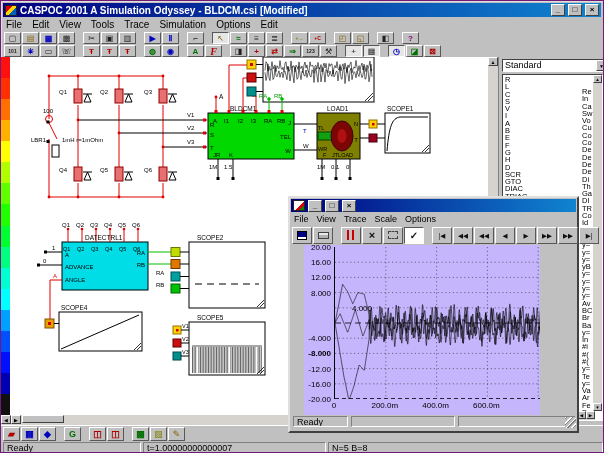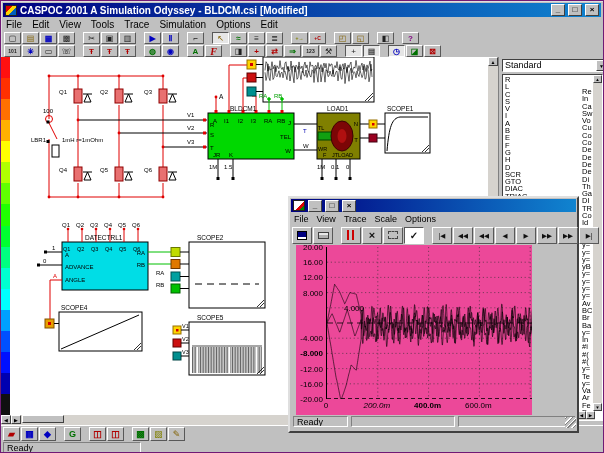--- a/index.html
+++ b/index.html
@@ -46,21 +46,21 @@
 .s3t{left:1px;top:1px;right:1px;height:13px}
 .s3m{top:15px;height:12px;font-size:9px}
 .s3m span{padding:0 6px 0 2px}
 #s3toolbar{position:absolute;left:2px;top:27px;height:20px;display:flex;align-items:center}
 .tb2{width:20px;height:17px;border:1px solid;border-color:#fff #585858 #585858 #fff;background:#c0c0c0;font-size:6.5px;text-align:center;line-height:15px;margin-right:1px;display:flex;align-items:center;justify-content:center;color:#111}
 .tb2.pressed{border-color:#585858 #fff #fff #585858;background:#fff}
 .fl{width:10px;height:9px;background:linear-gradient(#000080 70%,#fff 70%);border:1px solid #000}
 .pr{width:11px;height:7px;background:linear-gradient(#e8e8e8 30%,#b0b0b0 30%);border:1px solid #404040}
 .sl{width:9px;height:10px;background:repeating-linear-gradient(90deg,#c00 0 2px,#c0c0c0 2px 5px)}
 .dash{width:10px;height:8px;border:1px dashed #444}
-#s3client{position:absolute;left:6px;top:47px;width:236px;height:174px;background:#ec4899;overflow:hidden}
+#s3client{position:absolute;left:14px;top:47px;width:236px;height:174px;background:#c4b5fd;overflow:hidden}
 #s3y span{position:absolute;left:0;width:27px;text-align:right;font-size:8px;color:#000}
 #s3plotbox{position:absolute;left:30px;top:2px;width:254px;height:152px;border-left:1px solid #000}
 #s3x span{position:absolute;top:156px;width:28px;text-align:center;font-size:8px}
 #s3status{position:absolute;left:2px;bottom:2px;width:285px;height:14px;background:#c0c0c0;display:flex;gap:3px;padding:1px;font-size:9px}
 .grip{position:absolute;right:1px;bottom:1px;width:11px;height:11px;background:repeating-linear-gradient(135deg,#fff 0 1px,#808080 1px 2px,#c0c0c0 2px 4px)}
 </style>
 </head>
 <body>
 
 <div id="root">
@@ -543,22 +543,22 @@
             <line x1="0" y1="136.8" x2="254" y2="136.8" stroke="#303030" stroke-width="0.6" stroke-dasharray="1.2,2.6"></line>
             <line x1="0" y1="76" x2="254" y2="76" stroke="#000" stroke-width="0.8" stroke-dasharray="6,4"></line>
             <line x1="0" y1="151.5" x2="254" y2="151.5" stroke="#000" stroke-width="0.8" stroke-dasharray="4,3"></line>
             <path d="M0.0,76.0L0.3,74.5L0.6,73.0L0.9,71.4L1.2,69.9L1.5,68.4L1.8,66.9L2.1,65.4L2.4,63.8L2.7,62.3L3.0,60.8L3.4,59.2L3.7,57.7L4.0,56.1L4.3,54.5L4.6,52.9L4.9,51.4L5.2,49.8L5.5,48.2L5.8,46.7L6.1,45.1L6.4,43.5L6.7,42.0L7.0,40.4L7.3,38.8L7.6,37.2L7.9,37.7L8.2,38.2L8.5,38.6L8.8,39.1L9.1,39.5L9.4,40.0L9.8,40.4L10.1,40.9L10.4,41.3L10.7,41.8L11.0,42.3L11.3,42.7L11.6,43.2L11.9,43.6L12.2,44.1L12.5,44.5L12.8,45.1L13.1,45.8L13.4,46.5L13.7,47.3L14.0,48.0L14.3,48.7L14.6,49.5L14.9,50.2L15.2,50.9L15.5,51.6L15.8,52.4L16.2,53.1L16.5,53.8L16.8,54.6L17.1,55.3L17.4,56.0L17.7,56.8L18.0,56.5L18.3,55.9L18.6,55.2L18.9,54.5L19.2,53.8L19.5,53.1L19.8,52.4L20.1,51.8L20.4,51.1L20.7,50.4L21.0,49.7L21.3,49.0L21.6,48.3L21.9,47.7L22.3,47.0L22.6,46.3L22.9,45.6L23.2,45.7L23.5,45.7L23.8,45.8L24.1,45.9L24.4,46.0L24.7,46.0L25.0,46.1L25.3,46.2L25.6,46.3L25.9,46.3L26.2,46.4L26.5,46.5L26.8,46.5L27.1,46.6L27.4,46.7L27.7,46.8L28.0,46.8L28.3,46.9L28.7,47.0L29.0,47.1L29.3,47.3L29.6,48.6L29.9,49.9L30.2,51.2L30.5,52.4L30.8,53.7L31.1,55.0L31.4,56.3L31.7,57.5L32.0,58.8L32.3,60.1L32.6,61.4L32.9,62.7L33.2,63.9L33.5,65.2L33.8,66.5L34.1,67.8L34.4,75.7L34.7,80.0L35.1,86.3L35.4,92.6L35.7,96.5L36.0,96.4L36.3,92.2L36.6,85.6L36.9,79.1L37.2,75.0L37.5,74.2L37.8,76.1L38.1,78.6L38.4,79.9L38.7,78.7L39.0,75.5L39.3,72.0L39.6,70.5L39.9,72.3L40.2,77.4L40.5,84.0L40.8,89.5L41.1,91.8L41.5,90.0L41.8,85.1L42.1,79.0L42.4,74.2L42.7,72.1L43.0,72.6L43.3,74.0L43.6,74.4L43.9,72.4L44.2,68.0L44.5,62.9L44.8,59.3L45.1,59.5L45.4,63.9L45.7,71.4L46.0,79.8L46.3,86.4L46.6,89.7L46.9,89.8L47.2,88.1L47.5,86.7L47.9,87.2L48.2,89.8L48.5,93.0L48.8,94.9L49.1,93.5L49.4,88.3L49.7,80.6L50.0,72.8L50.3,67.3L50.6,65.7L50.9,67.8L51.2,72.0L51.5,75.8L51.8,77.4L52.1,76.6L52.4,74.2L52.7,72.4L53.0,73.0L53.3,76.5L53.6,81.7L53.9,86.7L54.3,88.9L54.6,87.1L54.9,81.8L55.2,74.8L55.5,68.9L55.8,65.8L56.1,66.3L56.4,69.3L56.7,72.7L57.0,74.5L57.3,74.0L57.6,71.9L57.9,70.3L58.2,71.0L58.5,75.3L58.8,82.5L59.1,90.6L59.4,97.0L59.7,99.6L60.0,97.9L60.4,93.2L60.7,87.7L61.0,83.7L61.3,82.0L61.6,82.4L61.9,82.9L62.2,81.6L62.5,77.5L62.8,71.2L63.1,64.4L63.4,59.7L63.7,59.0L64.0,62.4L64.3,68.7L64.6,75.4L64.9,80.0L65.2,81.4L65.5,80.1L65.8,77.9L66.1,76.7L66.4,78.0L66.8,81.3L67.1,85.2L67.4,87.4L67.7,86.2L68.0,81.6L68.3,75.1L68.6,69.0L68.9,65.9L69.2,66.7L69.5,71.0L69.8,76.7L70.1,81.4L70.4,83.6L70.7,83.3L71.0,81.7L71.3,81.0L71.6,82.7L71.9,87.0L72.2,92.3L72.5,96.4L72.8,97.2L73.2,93.6L73.5,86.6L73.8,78.3L74.1,71.4L74.4,67.5L74.7,67.0L75.0,68.4L75.3,69.8L75.6,69.4L75.9,66.8L76.2,63.3L76.5,61.0L76.8,61.8L77.1,66.5L77.4,74.0L77.7,82.2L78.0,88.5L78.3,91.0L78.6,89.7L78.9,86.0L79.2,82.3L79.6,80.5L79.9,81.2L80.2,83.5L80.5,85.4L80.8,85.1L81.1,81.7L81.4,76.3L81.7,70.8L82.0,67.6L82.3,68.4L82.6,72.9L82.9,79.5L83.2,85.6L83.5,89.1L83.8,89.1L84.1,86.5L84.4,83.3L84.7,81.4L85.0,81.9L85.3,84.2L85.6,86.3L86.0,86.3L86.3,82.7L86.6,75.9L86.9,67.8L87.2,61.0L87.5,57.6L87.8,58.5L88.1,62.7L88.4,68.0L88.7,72.2L89.0,74.0L89.3,73.8L89.6,73.2L89.9,74.2L90.2,78.0L90.5,84.4L90.8,91.5L91.1,96.9L91.4,98.5L91.7,95.8L92.0,89.9L92.4,83.3L92.7,78.2L93.0,76.1L93.3,76.9L93.6,78.8L93.9,79.9L94.2,78.6L94.5,75.1L94.8,70.8L95.1,68.0L95.4,68.4L95.7,72.5L96.0,79.0L96.3,85.4L96.6,89.3L96.9,89.3L97.2,85.8L97.5,80.6L97.8,76.0L98.1,73.7L98.5,74.0L98.8,75.7L99.1,76.7L99.4,75.4L99.7,71.4L100.0,65.9L100.3,61.2L100.6,59.6L100.9,62.3L101.2,68.7L101.5,76.7L101.8,83.9L102.1,88.2L102.4,89.2L102.7,88.0L103.0,86.7L103.3,87.0L103.6,89.5L103.9,93.2L104.2,96.0L104.5,95.8L104.9,91.7L105.2,84.4L105.5,76.0L105.8,69.1L106.1,65.7L106.4,66.2L106.7,69.3L107.0,72.9L107.3,74.8L107.6,74.3L107.9,72.0L108.2,69.9L108.5,70.0L108.8,73.1L109.1,78.7L109.4,84.7L109.7,88.8L110.0,89.0L110.3,85.3L110.6,79.2L110.9,73.0L111.3,69.2L111.6,68.8L111.9,71.0L112.2,74.0L112.5,75.9L112.8,75.4L113.1,73.0L113.4,70.4L113.7,69.7L114.0,72.5L114.3,78.8L114.6,86.8L114.9,94.0L115.2,98.0L115.5,97.9L115.8,94.3L116.1,89.2L116.4,85.0L116.7,83.0L117.0,83.0L117.3,83.8L117.7,83.1L118.0,79.6L118.3,73.4L118.6,66.0L118.9,60.0L119.2,57.4L119.5,59.3L119.8,64.7L120.1,71.3L120.4,76.7L120.7,79.4L121.0,79.1L121.3,77.5L121.6,76.5L121.9,77.8L122.2,81.4L122.5,86.1L122.8,89.5L123.1,89.9L123.4,86.4L123.7,80.1L124.1,73.5L124.4,68.9L124.7,67.9L125.0,70.6L125.3,75.4L125.6,79.8L125.9,82.2L126.2,81.9L126.5,80.1L126.8,78.7L127.1,79.6L127.4,83.3L127.7,88.9L128.0,94.1L128.3,96.5L128.6,94.7L128.9,89.0L129.2,81.3L129.5,74.0L129.8,69.3L130.1,67.8L130.5,68.7L130.8,70.0L131.1,69.9L131.4,67.5L131.7,63.6L132.0,60.4L132.3,59.9L132.6,63.3L132.9,70.3L133.2,78.8L133.5,86.3L133.8,90.5L134.1,90.8L134.4,88.2L134.7,84.9L135.0,82.9L135.3,83.3L135.6,85.5L135.9,87.8L136.2,88.0L136.6,85.2L136.9,79.5L137.2,73.1L137.5,68.2L137.8,67.0L138.1,69.8L138.4,75.4L138.7,81.4L139.0,85.5L139.3,86.4L139.6,84.6L139.9,81.7L140.2,79.8L140.5,80.2L140.8,82.8L141.1,85.9L141.4,87.3L141.7,85.3L142.0,79.7L142.3,71.9L142.6,64.4L143.0,59.7L143.3,59.1L143.6,62.1L143.9,66.8L144.2,71.1L144.5,73.3L144.8,73.3L145.1,72.4L145.4,72.8L145.7,75.9L146.0,81.9L146.3,89.5L146.6,96.1L146.9,99.4L147.2,98.4L147.5,93.6L147.8,87.1L148.1,81.4L148.4,78.3L148.7,78.1L149.0,79.4L149.4,80.3L149.7,79.1L150.0,75.3L150.3,70.4L150.6,66.3L150.9,65.2L151.2,68.0L151.5,73.9L151.8,80.7L152.1,85.9L152.4,87.7L152.7,85.8L153.0,81.6L153.3,77.4L153.6,75.0L153.9,75.3L154.2,77.3L154.5,79.0L154.8,78.6L155.1,75.2L155.4,69.7L155.8,64.1L156.1,60.8L156.4,61.7L156.7,66.6L157.0,73.9L157.3,81.2L157.6,86.3L157.9,88.1L158.2,87.5L158.5,86.2L158.8,86.2L159.1,88.5L159.4,92.4L159.7,96.1L160.0,97.3L160.3,94.5L160.6,88.0L160.9,79.5L161.2,71.6L161.5,66.7L161.8,65.5L162.2,67.5L162.5,70.6L162.8,72.6L163.1,72.3L163.4,70.1L163.7,67.7L164.0,67.1L164.3,69.7L164.6,75.2L164.9,82.1L165.2,87.7L165.5,89.9L165.8,88.0L166.1,83.1L166.4,77.2L166.7,72.9L167.0,71.6L167.3,73.1L167.6,75.9L167.9,77.8L168.2,77.4L168.6,74.8L168.9,71.2L169.2,69.1L169.5,70.2L169.8,75.1L170.1,82.6L170.4,90.2L170.7,95.4L171.0,96.8L171.3,94.4L171.6,90.0L171.9,85.8L172.2,83.5L172.5,83.4L172.8,84.4L173.1,84.4L173.4,81.7L173.7,76.0L174.0,68.4L174.3,61.3L174.7,57.1L175.0,57.3L175.3,61.4L175.6,67.6L175.9,73.5L176.2,77.1L176.5,77.8L176.8,76.8L177.1,76.0L177.4,77.1L177.7,80.9L178.0,86.1L178.3,90.8L178.6,92.7L178.9,90.7L179.2,85.2L179.5,78.3L179.8,72.5L180.1,70.0L180.4,71.1L180.7,74.7L181.1,78.7L181.4,81.0L181.7,80.7L182.0,78.6L182.3,76.4L182.6,76.3L182.9,79.3L183.2,84.7L183.5,90.7L183.8,94.7L184.1,94.8L184.4,90.7L184.7,83.8L185.0,76.6L185.3,71.4L185.6,69.2L185.9,69.6L186.2,70.8L186.5,71.0L186.8,68.8L187.1,64.8L187.5,60.7L187.8,58.9L188.1,60.9L188.4,66.9L188.7,75.3L189.0,83.5L189.3,89.1L189.6,91.0L189.9,89.7L190.2,86.9L190.5,84.9L190.8,85.0L191.1,87.2L191.4,89.8L191.7,90.8L192.0,88.6L192.3,83.2L192.6,76.1L192.9,69.8L193.2,66.6L193.5,67.5L193.9,71.7L194.2,77.3L194.5,81.7L194.8,83.4L195.1,82.2L195.4,79.6L195.7,77.7L196.0,77.9L196.3,80.7L196.6,84.6L196.9,87.4L197.2,87.2L197.5,83.1L197.8,76.1L198.1,68.4L198.4,62.7L198.7,60.7L199.0,62.4L199.3,66.5L199.6,70.6L199.9,73.0L200.3,73.1L200.6,72.0L200.9,71.6L201.2,73.8L201.5,79.1L201.8,86.7L202.1,94.2L202.4,99.2L202.7,99.9L203.0,96.5L203.3,90.5L203.6,84.6L203.9,80.7L204.2,79.5L204.5,80.2L204.8,81.0L205.1,79.9L205.4,76.2L205.7,70.7L206.0,65.4L206.3,62.7L206.7,64.0L207.0,69.0L207.3,75.8L207.6,82.0L207.9,85.3L208.2,85.0L208.5,81.9L208.8,78.3L209.1,76.1L209.4,76.4L209.7,78.6L210.0,81.1L210.3,81.8L210.6,79.3L210.9,74.1L211.2,67.9L211.5,63.2L211.8,62.2L212.1,65.4L212.4,71.7L212.8,78.7L213.1,84.1L213.4,86.6L213.7,86.4L214.0,85.2L214.3,84.9L214.6,86.8L214.9,90.8L215.2,95.2L215.5,97.8L215.8,96.5L216.1,91.2L216.4,83.1L216.7,74.6L217.0,68.4L217.3,65.8L217.6,66.5L217.9,68.9L218.2,70.9L218.5,70.8L218.8,68.7L219.2,66.0L219.5,64.6L219.8,66.4L220.1,71.5L220.4,78.8L220.7,85.7L221.0,89.8L221.3,89.9L221.6,86.4L221.9,81.2L222.2,76.7L222.5,74.7L222.8,75.6L223.1,78.0L223.4,80.1L223.7,79.9L224.0,77.1L224.3,72.9L224.6,69.3L224.9,68.7L225.2,71.9L225.6,78.4L225.9,86.0L226.2,92.1L226.5,94.7L226.8,93.6L227.1,89.9L227.4,85.9L227.7,83.5L228.0,83.3L228.3,84.6L228.6,85.4L228.9,83.8L229.2,78.9L229.5,71.4L229.8,63.6L230.1,58.0L230.4,56.4L230.7,59.1L231.0,64.6L231.3,70.5L231.6,74.8L232.0,76.3L232.3,75.8L232.6,75.1L232.9,76.1L233.2,79.8L233.5,85.5L233.8,91.2L234.1,94.7L234.4,94.3L234.7,89.9L235.0,83.2L235.3,76.7L235.6,72.8L235.9,72.3L236.2,74.7L236.5,78.0L236.8,80.1L237.1,79.8L237.4,77.4L237.7,74.5L238.0,73.3L238.4,75.2L238.7,80.2L239.0,86.5L239.3,91.8L239.6,93.7L239.9,91.4L240.2,85.8L240.5,79.0L240.8,73.5L241.1,70.8L241.4,70.8L241.7,72.1L242.0,72.5L242.3,70.8L242.6,66.9L242.9,62.1L243.2,59.0L243.5,59.4L243.8,64.0L244.1,71.8L244.4,80.3L244.8,87.1L245.1,90.4L245.4,90.3L245.7,88.2L246.0,86.3L246.3,86.2L246.6,88.3L246.9,91.2L247.2,93.0L247.5,91.7L247.8,86.9L248.1,79.6L248.4,72.2L248.7,67.2L249.0,66.1L249.3,68.8L249.6,73.6L249.9,78.1L250.2,80.2L250.5,79.7L250.9,77.4L251.2,75.3L251.5,75.3L251.8,78.1L252.1,82.6L252.4,86.8L252.7,88.3L253.0,86.0L253.3,80.2L253.6,72.8L253.9,66.4" fill="none" stroke="#000000" stroke-width="0.6"></path>
             <path d="M0.0,76.0L0.3,77.8L0.6,79.6L0.9,81.5L1.2,83.3L1.5,85.1L1.8,86.9L2.1,88.8L2.4,90.6L2.7,92.4L3.0,94.2L3.4,96.1L3.7,97.9L4.0,99.7L4.3,101.5L4.6,103.4L4.9,105.2L5.2,107.0L5.5,108.8L5.8,110.7L6.1,112.5L6.4,114.3L6.7,116.1L7.0,118.0L7.3,119.8L7.6,121.6L7.9,123.4L8.2,125.2L8.5,127.1L8.8,128.9L9.1,130.4L9.4,131.9L9.8,133.3L10.1,134.8L10.4,136.3L10.7,137.7L11.0,139.2L11.3,140.6L11.6,142.1L11.9,143.5L12.2,145.0L12.5,146.5L12.8,147.9L13.1,149.4L13.4,150.8L13.7,152.3L14.0,153.4L14.3,152.5L14.6,151.6L14.9,150.7L15.2,149.8L15.5,148.9L15.8,148.0L16.2,147.1L16.5,146.3L16.8,145.4L17.1,144.5L17.4,143.6L17.7,142.7L18.0,141.8L18.3,140.9L18.6,140.0L18.9,139.1L19.2,138.1L19.5,136.8L19.8,135.6L20.1,134.3L20.4,133.1L20.7,131.8L21.0,130.5L21.3,129.3L21.6,128.0L21.9,126.8L22.3,125.5L22.6,124.3L22.9,123.0L23.2,121.8L23.5,120.5L23.8,119.3L24.1,118.0L24.4,118.1L24.7,118.4L25.0,118.8L25.3,119.1L25.6,119.5L25.9,119.8L26.2,120.1L26.5,120.5L26.8,120.8L27.1,121.2L27.4,121.5L27.7,121.8L28.0,122.2L28.3,122.5L28.7,122.9L29.0,123.2L29.3,123.2L29.6,121.2L29.9,119.3L30.2,117.4L30.5,115.4L30.8,113.5L31.1,111.5L31.4,109.6L31.7,107.7L32.0,105.7L32.3,103.8L32.6,101.9L32.9,99.9L33.2,98.0L33.5,96.0L33.8,94.1L34.1,92.2L34.4,65.3L34.7,63.1L35.1,63.1L35.4,65.9L35.7,71.2L36.0,77.9L36.3,84.0L36.6,87.9L36.9,88.8L37.2,86.9L37.5,83.6L37.8,80.4L38.1,78.8L38.4,79.1L38.7,80.9L39.0,82.8L39.3,83.6L39.6,82.1L39.9,78.5L40.2,73.9L40.5,69.9L40.8,68.1L41.1,69.4L41.5,73.5L41.8,79.2L42.1,84.8L42.4,88.5L42.7,89.7L43.0,88.6L43.3,86.3L43.6,84.4L43.9,83.9L44.2,85.2L44.5,87.5L44.8,89.5L45.1,89.4L45.4,86.6L45.7,81.1L46.0,74.1L46.3,67.4L46.6,62.7L46.9,61.1L47.2,62.4L47.5,65.5L47.9,68.8L48.2,71.0L48.5,71.3L48.8,70.3L49.1,69.1L49.4,69.1L49.7,71.4L50.0,76.1L50.3,82.1L50.6,87.7L50.9,91.4L51.2,92.0L51.5,89.5L51.8,85.0L52.1,80.3L52.4,76.8L52.7,75.7L53.0,76.6L53.3,78.7L53.6,80.4L53.9,80.5L54.3,78.6L54.6,75.4L54.9,72.2L55.2,70.8L55.5,72.0L55.8,76.1L56.1,81.9L56.4,87.8L56.7,92.0L57.0,93.3L57.3,91.7L57.6,88.2L57.9,84.3L58.2,81.5L58.5,80.5L58.8,81.1L59.1,82.1L59.4,82.0L59.7,79.8L60.0,75.2L60.4,69.2L60.7,63.2L61.0,59.1L61.3,58.1L61.6,60.4L61.9,65.0L62.2,70.4L62.5,74.8L62.8,77.2L63.1,77.5L63.4,76.7L63.7,76.2L64.0,77.2L64.3,80.3L64.6,84.7L64.9,89.3L65.2,92.3L65.5,92.5L65.8,89.6L66.1,84.4L66.4,78.7L66.8,74.1L67.1,72.0L67.4,72.7L67.7,75.2L68.0,78.1L68.3,80.1L68.6,80.1L68.9,78.5L69.2,76.2L69.5,74.8L69.8,75.6L70.1,78.8L70.4,83.9L70.7,89.2L71.0,93.1L71.3,94.1L71.6,91.9L71.9,87.2L72.2,81.6L72.5,76.8L72.8,73.9L73.2,73.2L73.5,73.9L73.8,74.4L74.1,73.7L74.4,70.9L74.7,66.7L75.0,62.2L75.3,59.3L75.6,59.1L75.9,62.2L76.2,67.9L76.5,74.6L76.8,80.5L77.1,84.2L77.4,85.2L77.7,84.2L78.0,82.5L78.3,81.7L78.6,82.6L78.9,85.0L79.2,88.2L79.6,90.4L79.9,90.3L80.2,87.5L80.5,82.4L80.8,76.5L81.1,71.6L81.4,69.2L81.7,69.9L82.0,73.1L82.3,77.3L82.6,81.0L82.9,82.8L83.2,82.5L83.5,80.9L83.8,79.2L84.1,78.9L84.4,80.6L84.7,84.1L85.0,88.3L85.3,91.3L85.6,91.8L86.0,89.0L86.3,83.6L86.6,77.0L86.9,71.0L87.2,67.0L87.5,65.8L87.8,66.7L88.1,68.5L88.4,69.8L88.7,69.6L89.0,67.7L89.3,65.1L89.6,63.4L89.9,63.8L90.2,67.2L90.5,73.1L90.8,80.2L91.1,86.5L91.4,90.6L91.7,91.6L92.0,89.9L92.4,86.7L92.7,83.8L93.0,82.3L93.3,82.8L93.6,84.5L93.9,86.2L94.2,86.4L94.5,84.3L94.8,80.1L95.1,74.9L95.4,70.4L95.7,68.1L96.0,69.0L96.3,72.7L96.6,77.9L96.9,82.8L97.2,86.0L97.5,86.6L97.8,85.2L98.1,82.7L98.5,80.8L98.8,80.6L99.1,82.1L99.4,84.7L99.7,86.7L100.0,86.8L100.3,84.1L100.6,78.7L100.9,72.0L101.2,65.7L101.5,61.6L101.8,60.5L102.1,62.2L102.4,65.7L102.7,69.3L103.0,71.6L103.3,72.1L103.6,71.3L103.9,70.5L104.2,71.0L104.5,73.8L104.9,78.9L105.2,85.2L105.5,91.1L105.8,94.8L106.1,95.3L106.4,92.7L106.7,88.1L107.0,83.3L107.3,79.8L107.6,78.5L107.9,79.2L108.2,80.9L108.5,81.9L108.8,81.2L109.1,78.6L109.4,74.6L109.7,70.9L110.0,69.0L110.3,70.0L110.6,73.7L110.9,79.2L111.3,84.8L111.6,88.6L111.9,89.6L112.2,87.9L112.5,84.4L112.8,80.8L113.1,78.4L113.4,77.9L113.7,78.9L114.0,80.2L114.3,80.4L114.6,78.4L114.9,74.0L115.2,68.2L115.5,62.7L115.8,59.1L116.1,58.6L116.4,61.4L116.7,66.4L117.0,72.1L117.3,76.6L117.7,79.1L118.0,79.6L118.3,79.0L118.6,78.8L118.9,80.2L119.2,83.6L119.5,88.3L119.8,92.9L120.1,95.7L120.4,95.5L120.7,92.3L121.0,86.7L121.3,80.7L121.6,75.9L121.9,73.5L122.2,73.7L122.5,75.7L122.8,78.0L123.1,79.1L123.4,78.4L123.7,76.1L124.1,73.3L124.4,71.7L124.7,72.3L125.0,75.5L125.3,80.5L125.6,85.9L125.9,89.6L126.2,90.6L126.5,88.4L126.8,84.0L127.1,78.8L127.4,74.5L127.7,72.3L128.0,72.2L128.3,73.3L128.6,74.2L128.9,73.6L129.2,71.1L129.5,67.1L129.8,63.0L130.1,60.4L130.5,60.8L130.8,64.3L131.1,70.4L131.4,77.3L131.7,83.2L132.0,86.9L132.3,87.9L132.6,86.9L132.9,85.4L133.2,84.7L133.5,85.7L133.8,88.3L134.1,91.2L134.4,93.1L134.7,92.6L135.0,89.1L135.3,83.5L135.6,77.0L135.9,71.7L136.2,68.9L136.6,69.2L136.9,71.9L137.2,75.5L137.5,78.6L137.8,79.8L138.1,79.0L138.4,77.0L138.7,75.3L139.0,75.0L139.3,77.0L139.6,80.9L139.9,85.3L140.2,88.5L140.5,89.1L140.8,86.6L141.1,81.6L141.4,75.4L141.7,70.0L142.0,66.7L142.3,66.0L142.6,67.5L143.0,69.7L143.3,71.2L143.6,71.0L143.9,69.3L144.2,66.9L144.5,65.4L144.8,66.2L145.1,70.0L145.4,76.1L145.7,83.3L146.0,89.7L146.3,93.6L146.6,94.4L146.9,92.5L147.2,89.3L147.5,86.3L147.8,84.8L148.1,85.1L148.4,86.5L148.7,87.7L149.0,87.3L149.4,84.5L149.7,79.6L150.0,73.7L150.3,68.7L150.6,66.1L150.9,66.7L151.2,70.1L151.5,74.9L151.8,79.5L152.1,82.3L152.4,82.7L152.7,81.1L153.0,78.8L153.3,77.3L153.6,77.5L153.9,79.6L154.2,82.6L154.5,85.1L154.8,85.6L155.1,83.1L155.4,78.1L155.8,71.9L156.1,66.1L156.4,62.6L156.7,62.0L157.0,64.2L157.3,68.0L157.6,71.7L157.9,74.0L158.2,74.5L158.5,73.8L158.8,73.0L159.1,73.7L159.4,76.8L159.7,82.0L160.0,88.4L160.3,94.1L160.6,97.5L160.9,97.6L161.2,94.6L161.5,89.7L161.8,84.7L162.2,81.0L162.5,79.4L162.8,79.8L163.1,80.9L163.4,81.3L163.7,79.9L164.0,76.5L164.3,72.0L164.6,67.9L164.9,65.7L165.2,66.6L165.5,70.3L165.8,75.7L166.1,81.2L166.4,84.9L166.7,86.0L167.0,84.4L167.3,81.3L167.6,78.2L167.9,76.5L168.2,76.7L168.6,78.3L168.9,80.2L169.2,80.8L169.5,79.1L169.8,75.0L170.1,69.5L170.4,64.3L170.7,61.2L171.0,61.2L171.3,64.3L171.6,69.5L171.9,75.1L172.2,79.5L172.5,81.8L172.8,82.2L173.1,81.5L173.4,81.4L173.7,82.8L174.0,86.2L174.3,90.8L174.7,95.2L175.0,97.6L175.3,96.9L175.6,93.1L175.9,87.1L176.2,80.6L176.5,75.5L176.8,72.8L177.1,72.7L177.4,74.2L177.7,75.9L178.0,76.5L178.3,75.2L178.6,72.4L178.9,69.4L179.2,67.7L179.5,68.5L179.8,72.0L180.1,77.3L180.4,82.8L180.7,86.8L181.1,88.0L181.4,86.2L181.7,82.2L182.0,77.6L182.3,74.1L182.6,72.6L182.9,73.2L183.2,74.8L183.5,76.1L183.8,75.7L184.1,73.3L184.4,69.4L184.7,65.5L185.0,63.2L185.3,63.8L185.6,67.5L185.9,73.6L186.2,80.4L186.5,86.1L186.8,89.4L187.1,90.1L187.5,88.9L187.8,87.2L188.1,86.5L188.4,87.4L188.7,89.8L189.0,92.4L189.3,93.8L189.6,92.7L189.9,88.6L190.2,82.4L190.5,75.5L190.8,69.8L191.1,66.8L191.4,66.8L191.7,69.2L192.0,72.5L192.3,75.1L192.6,76.0L192.9,75.0L193.2,73.0L193.5,71.5L193.9,71.7L194.2,74.2L194.5,78.6L194.8,83.5L195.1,87.2L195.4,88.2L195.7,86.1L196.0,81.5L196.3,75.9L196.6,71.1L196.9,68.5L197.2,68.4L197.5,70.3L197.8,72.7L198.1,74.2L198.4,74.0L198.7,72.1L199.0,69.7L199.3,68.3L199.6,69.1L199.9,72.9L200.3,79.0L200.6,86.0L200.9,92.0L201.2,95.5L201.5,95.8L201.8,93.6L202.1,90.0L202.4,86.9L202.7,85.2L203.0,85.3L203.3,86.4L203.6,87.1L203.9,86.1L204.2,82.7L204.5,77.2L204.8,70.9L205.1,65.6L205.4,62.9L205.7,63.4L206.0,66.7L206.3,71.5L206.7,76.0L207.0,78.7L207.3,79.2L207.6,77.8L207.9,75.9L208.2,75.0L208.5,76.0L208.8,78.8L209.1,82.5L209.4,85.5L209.7,86.4L210.0,84.3L210.3,79.7L210.6,73.8L210.9,68.5L211.2,65.4L211.5,65.3L211.8,67.7L212.1,71.5L212.4,75.1L212.8,77.2L213.1,77.3L213.4,76.3L213.7,75.4L214.0,76.0L214.3,78.9L214.6,84.1L214.9,90.2L215.2,95.5L215.5,98.4L215.8,98.0L216.1,94.5L216.4,89.2L216.7,83.9L217.0,80.0L217.3,78.3L217.6,78.3L217.9,79.0L218.2,78.9L218.5,77.0L218.8,73.2L219.2,68.4L219.5,64.1L219.8,62.1L220.1,63.1L220.4,67.1L220.7,72.8L221.0,78.4L221.3,82.4L221.6,83.7L221.9,82.5L222.2,79.9L222.5,77.5L222.8,76.6L223.1,77.6L223.4,79.9L223.7,82.3L224.0,83.2L224.3,81.7L224.6,77.8L224.9,72.4L225.2,67.5L225.6,64.5L225.9,64.7L226.2,67.8L226.5,72.9L226.8,78.2L227.1,82.2L227.4,84.0L227.7,83.9L228.0,82.9L228.3,82.5L228.6,83.8L228.9,87.1L229.2,91.4L229.5,95.4L229.8,97.3L230.1,96.1L230.4,91.7L230.7,85.3L231.0,78.6L231.3,73.3L231.6,70.5L232.0,70.2L232.3,71.5L232.6,72.9L232.9,73.1L233.2,71.6L233.5,68.7L233.8,65.8L234.1,64.4L234.4,65.6L234.7,69.6L235.0,75.4L235.3,81.4L235.6,85.8L235.9,87.4L236.2,86.0L236.5,82.6L236.8,78.7L237.1,75.9L237.4,75.1L237.7,76.2L238.0,78.2L238.4,79.6L238.7,79.2L239.0,76.7L239.3,72.7L239.6,68.6L239.9,66.3L240.2,66.8L240.5,70.4L240.8,76.3L241.1,82.7L241.4,87.9L241.7,90.6L242.0,90.7L242.3,89.1L242.6,87.1L242.9,86.2L243.2,87.0L243.5,89.1L243.8,91.5L244.1,92.4L244.4,90.8L244.8,86.3L245.1,79.6L245.4,72.5L245.7,66.8L246.0,63.8L246.3,63.8L246.6,66.2L246.9,69.5L247.2,72.0L247.5,72.8L247.8,71.9L248.1,70.2L248.4,69.1L248.7,70.0L249.0,73.2L249.3,78.3L249.6,83.8L249.9,87.9L250.2,89.3L250.5,87.6L250.9,83.5L251.2,78.3L251.5,74.1L251.8,71.9L252.1,72.2L252.4,74.2L252.7,76.6L253.0,77.8L253.3,77.2L253.6,75.0L253.9,72.2" fill="none" stroke="#000000" stroke-width="0.6"></path>
             <path d="M0.0,76.0L0.3,75.4L0.6,74.9L0.9,74.3L1.2,73.7L1.5,73.2L1.8,72.6L2.1,72.0L2.4,71.4L2.7,70.9L3.0,70.3L3.4,69.7L3.7,69.2L4.0,68.6L4.3,68.0L4.6,67.5L4.9,66.9L5.2,66.8L5.5,67.5L5.8,68.3L6.1,69.0L6.4,69.8L6.7,70.6L7.0,71.3L7.3,72.1L7.6,72.8L7.9,73.6L8.2,74.4L8.5,75.1L8.8,75.9L9.1,76.6L9.4,77.4L9.8,78.2L10.1,78.9L10.4,79.7L10.7,80.4L11.0,81.2L11.3,82.0L11.6,82.7L11.9,83.5L12.2,84.2L12.5,85.0L12.8,85.2L13.1,84.3L13.4,83.4L13.7,82.5L14.0,81.5L14.3,80.6L14.6,79.7L14.9,78.8L15.2,77.9L15.5,77.0L15.8,76.1L16.2,75.2L16.5,74.3L16.8,73.3L17.1,72.4L17.4,71.5L17.7,70.6L18.0,69.7L18.3,68.8L18.6,67.9L18.9,67.0L19.2,66.0L19.5,65.1L19.8,64.2L20.1,63.3L20.4,63.1L20.7,64.1L21.0,65.2L21.3,66.2L21.6,67.3L21.9,68.4L22.3,69.4L22.6,70.5L22.9,71.6L23.2,72.6L23.5,73.7L23.8,74.8L24.1,75.8L24.4,76.9L24.7,78.0L25.0,79.0L25.3,80.1L25.6,81.1L25.9,82.2L26.2,83.3L26.5,84.3L26.8,85.4L27.1,86.5L27.4,87.5L27.7,88.6L28.0,89.0L28.3,88.2L28.7,87.4L29.0,86.6L29.3,85.7L29.6,84.9L29.9,84.1L30.2,83.3L30.5,82.5L30.8,81.6L31.1,80.8L31.4,80.0L31.7,79.2L32.0,78.4L32.3,77.5L32.6,76.7L32.9,75.9L33.2,75.1L33.5,74.3L33.8,73.4L34.1,72.6L34.4,81.9L34.7,82.2L35.1,79.8L35.4,74.7L35.7,68.1L36.0,62.6L36.3,60.6L36.6,62.7L36.9,68.0L37.2,74.0L37.5,78.5L37.8,80.3L38.1,80.3L38.4,80.2L38.7,81.8L39.0,85.5L39.3,90.2L39.6,93.4L39.9,93.3L40.2,89.3L40.5,82.7L40.8,76.1L41.1,71.9L41.5,71.2L41.8,73.1L42.1,75.7L42.4,76.8L42.7,75.7L43.0,73.3L43.3,71.6L43.6,72.3L43.9,75.9L44.2,81.2L44.5,85.6L44.8,87.1L45.1,84.7L45.4,79.6L45.7,74.3L46.0,71.0L46.3,70.7L46.6,72.9L46.9,75.5L47.2,76.7L47.5,75.7L47.9,73.5L48.2,72.2L48.5,73.6L48.8,78.4L49.1,85.1L49.4,91.2L49.7,94.3L50.0,93.4L50.3,89.3L50.6,84.1L50.9,80.3L51.2,78.7L51.5,78.7L51.8,78.6L52.1,76.5L52.4,72.0L52.7,66.4L53.0,62.0L53.3,61.0L53.6,64.1L53.9,70.3L54.3,77.0L54.6,81.9L54.9,83.7L55.2,83.0L55.5,81.6L55.8,81.6L56.1,83.6L56.4,86.7L56.7,89.0L57.0,88.5L57.3,84.6L57.6,78.6L57.9,72.8L58.2,69.8L58.5,70.5L58.8,74.2L59.1,78.5L59.4,81.4L59.7,81.6L60.0,79.7L60.4,77.7L60.7,77.4L61.0,79.4L61.3,82.9L61.6,85.6L61.9,85.4L62.2,81.7L62.5,75.4L62.8,69.2L63.1,65.4L63.4,65.3L63.7,68.3L64.0,72.4L64.3,75.3L64.6,76.2L64.9,75.6L65.2,75.4L65.5,77.3L65.8,82.1L66.1,88.4L66.4,93.9L66.8,96.2L67.1,94.3L67.4,89.0L67.7,82.6L68.0,77.6L68.3,75.3L68.6,75.2L68.9,75.7L69.2,74.8L69.5,71.8L69.8,67.7L70.1,64.4L70.4,64.2L70.7,67.9L71.0,74.2L71.3,80.8L71.6,85.1L71.9,86.0L72.2,83.8L72.5,80.6L72.8,78.7L73.2,79.0L73.5,81.1L73.8,83.0L74.1,82.9L74.4,80.0L74.7,75.3L75.0,71.1L75.3,69.7L75.6,72.0L75.9,77.3L76.2,83.1L76.5,87.1L76.8,87.8L77.1,85.7L77.4,82.6L77.7,80.7L78.0,80.8L78.3,82.4L78.6,83.5L78.9,82.2L79.2,77.8L79.6,71.2L79.9,64.9L80.2,61.5L80.5,62.2L80.8,66.4L81.1,71.9L81.4,76.5L81.7,78.7L82.0,79.0L82.3,78.9L82.6,80.4L82.9,84.2L83.2,89.4L83.5,93.8L83.8,95.0L84.1,92.2L84.4,86.2L84.7,79.3L85.0,74.1L85.3,72.0L85.6,72.9L86.0,74.8L86.3,75.6L86.6,74.4L86.9,71.7L87.2,69.4L87.5,69.5L87.8,72.8L88.1,78.3L88.4,83.9L88.7,86.9L89.0,86.2L89.3,82.3L89.6,77.4L89.9,73.8L90.2,73.0L90.5,74.6L90.8,77.0L91.1,78.0L91.4,76.8L91.7,74.0L92.0,71.5L92.4,71.7L92.7,75.3L93.0,81.5L93.3,88.1L93.6,92.3L93.9,92.7L94.2,89.7L94.5,85.2L94.8,81.5L95.1,79.8L95.4,80.0L95.7,80.2L96.0,78.6L96.3,74.3L96.6,68.4L96.9,62.9L97.2,60.4L97.5,62.1L97.8,67.3L98.1,74.0L98.5,79.5L98.8,82.2L99.1,82.3L99.4,81.4L99.7,81.6L100.0,83.8L100.3,87.4L100.6,90.6L100.9,91.1L101.2,88.0L101.5,82.0L101.8,75.5L102.1,71.0L102.4,70.1L102.7,72.5L103.0,76.2L103.3,79.0L103.6,79.4L103.9,77.7L104.2,75.6L104.5,75.2L104.9,77.3L105.2,81.3L105.5,85.2L105.8,86.6L106.1,84.3L106.4,78.9L106.7,72.7L107.0,68.2L107.3,67.0L107.6,69.0L107.9,72.4L108.2,75.2L108.5,75.9L108.8,74.9L109.1,73.9L109.4,75.1L109.7,79.2L110.0,85.5L110.3,91.8L110.6,95.5L110.9,95.1L111.3,90.9L111.6,85.0L111.9,79.8L112.2,77.0L112.5,76.5L112.8,76.7L113.1,75.8L113.4,72.7L113.7,68.1L114.0,63.9L114.3,62.4L114.6,64.8L114.9,70.6L115.2,77.6L115.5,83.0L115.8,85.2L116.1,84.3L116.4,81.9L116.7,80.2L117.0,80.6L117.3,82.8L117.7,85.1L118.0,85.5L118.3,82.9L118.6,77.9L118.9,72.7L119.2,69.6L119.5,70.4L119.8,74.4L120.1,79.8L120.4,84.1L120.7,85.5L121.0,84.1L121.3,81.5L121.6,79.7L121.9,80.1L122.2,82.2L122.5,84.3L122.8,84.2L123.1,80.8L123.4,74.6L123.7,68.0L124.1,63.4L124.4,62.6L124.7,65.6L125.0,70.5L125.3,74.9L125.6,77.3L125.9,77.6L126.2,77.4L126.5,78.6L126.8,82.3L127.1,87.8L127.4,93.1L127.7,95.8L128.0,94.4L128.3,89.3L128.6,82.5L128.9,76.6L129.2,73.5L129.5,73.3L129.8,74.6L130.1,75.2L130.5,73.8L130.8,70.7L131.1,67.7L131.4,66.9L131.7,69.5L132.0,75.0L132.3,81.3L132.6,85.8L132.9,86.7L133.2,84.2L133.5,80.0L133.8,76.5L134.1,75.3L134.4,76.6L134.7,78.8L135.0,79.9L135.3,78.6L135.6,75.2L135.9,71.7L136.2,70.4L136.6,72.7L136.9,78.0L137.2,84.6L137.5,89.5L137.8,91.2L138.1,89.3L138.4,85.5L138.7,82.1L139.0,80.5L139.3,80.9L139.6,81.6L139.9,80.7L140.2,77.0L140.5,71.0L140.8,64.8L141.1,60.9L141.4,61.0L141.7,65.1L142.0,71.3L142.3,77.0L142.6,80.3L143.0,81.1L143.3,80.7L143.6,81.0L143.9,83.3L144.2,87.4L144.5,91.4L144.8,93.1L145.1,91.0L145.4,85.5L145.7,78.7L146.0,73.1L146.3,70.7L146.6,71.7L146.9,74.6L147.2,77.0L147.5,77.5L147.8,75.8L148.1,73.5L148.4,72.7L148.7,74.6L149.0,79.0L149.4,83.9L149.7,86.8L150.0,86.1L150.3,81.9L150.6,76.1L150.9,71.3L151.2,69.3L151.5,70.4L151.8,73.2L152.1,75.6L152.4,76.2L152.7,74.8L153.0,73.0L153.3,73.1L153.6,76.3L153.9,82.2L154.2,89.0L154.5,93.8L154.8,94.9L155.1,92.1L155.4,86.9L155.8,81.8L156.1,78.7L156.4,77.9L156.7,78.1L157.0,77.3L157.3,74.3L157.6,69.3L157.9,64.2L158.2,61.3L158.5,62.4L158.8,67.4L159.1,74.2L159.4,80.4L159.7,83.8L160.0,84.1L160.3,82.5L160.6,81.2L160.9,81.7L161.2,84.1L161.5,87.0L161.8,88.1L162.2,86.0L162.5,81.0L162.8,75.0L163.1,70.6L163.4,69.6L163.7,72.3L164.0,76.9L164.3,81.1L164.6,83.0L164.9,82.1L165.2,79.9L165.5,78.2L165.8,78.7L166.1,81.3L166.4,84.3L166.7,85.6L167.0,83.5L167.3,78.1L167.6,71.4L167.9,66.0L168.2,64.0L168.6,65.7L168.9,69.7L169.2,73.8L169.5,76.2L169.8,76.5L170.1,76.0L170.4,76.7L170.7,79.9L171.0,85.5L171.3,91.6L171.6,95.6L171.9,95.7L172.2,91.8L172.5,85.5L172.8,79.3L173.1,75.5L173.4,74.4L173.7,75.0L174.0,75.3L174.3,73.8L174.7,70.4L175.0,66.6L175.3,64.8L175.6,66.4L175.9,71.5L176.2,78.2L176.5,83.8L176.8,86.4L177.1,85.3L177.4,82.0L177.7,78.8L178.0,77.6L178.3,78.6L178.6,80.8L178.9,82.1L179.2,80.9L179.5,77.3L179.8,72.8L180.1,70.1L180.4,70.7L180.7,74.9L181.1,81.0L181.4,86.4L181.7,89.0L182.0,88.1L182.3,85.1L182.6,82.0L182.9,80.7L183.2,81.3L183.5,82.7L183.8,82.6L184.1,79.8L184.4,74.1L184.7,67.4L185.0,62.3L185.3,60.9L185.6,63.7L185.9,69.0L186.2,74.7L186.5,78.4L186.8,79.7L187.1,79.5L187.5,79.9L187.8,82.2L188.1,86.6L188.4,91.4L188.7,94.3L189.0,93.6L189.3,88.9L189.6,82.1L189.9,75.7L190.2,72.1L190.5,71.7L190.8,73.7L191.1,75.7L191.4,76.0L191.7,74.2L192.0,71.6L192.3,70.2L192.6,71.7L192.9,76.1L193.2,81.7L193.5,86.0L193.9,87.0L194.2,84.3L194.5,79.3L194.8,74.4L195.1,71.9L195.4,72.3L195.7,74.6L196.0,76.8L196.3,77.1L196.6,75.4L196.9,72.8L197.2,71.7L197.5,73.6L197.8,78.8L198.1,85.6L198.4,91.3L198.7,93.8L199.0,92.2L199.3,88.0L199.6,83.3L199.9,80.1L200.3,79.2L200.6,79.5L200.9,79.0L201.2,76.3L201.5,71.2L201.8,65.4L202.1,61.3L202.4,60.9L202.7,64.6L203.0,71.0L203.3,77.5L203.6,81.8L203.9,83.1L204.2,82.3L204.5,81.4L204.8,82.1L205.1,84.8L205.4,88.3L205.7,90.2L206.0,89.0L206.3,84.5L206.7,78.1L207.0,72.4L207.3,69.8L207.6,70.9L207.9,74.6L208.2,78.5L208.5,80.5L208.8,80.0L209.1,78.0L209.4,76.3L209.7,76.7L210.0,79.6L210.3,83.5L210.6,86.1L210.9,85.5L211.2,81.3L211.5,75.0L211.8,69.2L212.1,66.1L212.4,66.6L212.8,69.8L213.1,73.5L213.4,75.7L213.7,75.8L214.0,74.9L214.3,74.8L214.6,77.4L214.9,82.7L215.2,89.2L215.5,94.4L215.8,96.1L216.1,93.5L216.4,88.0L216.7,81.9L217.0,77.6L217.3,75.8L217.6,76.0L217.9,76.1L218.2,74.5L218.5,70.8L218.8,66.3L219.2,63.4L219.5,63.8L219.8,68.1L220.1,74.7L220.4,81.2L220.7,85.1L221.0,85.5L221.3,83.3L221.6,80.6L221.9,79.4L222.2,80.5L222.5,82.8L222.8,84.4L223.1,83.6L223.4,79.9L223.7,74.8L224.0,70.6L224.3,69.6L224.6,72.4L224.9,77.7L225.2,83.1L225.6,86.3L225.9,86.3L226.2,84.0L226.5,81.3L226.8,80.1L227.1,81.1L227.4,83.1L227.7,84.1L228.0,82.3L228.3,77.3L228.6,70.6L228.9,64.7L229.2,61.9L229.5,63.2L229.8,67.6L230.1,72.8L230.4,76.7L230.7,78.2L231.0,78.2L231.3,78.4L231.6,80.5L232.0,85.0L232.3,90.5L232.6,94.6L232.9,95.3L233.2,91.8L233.5,85.5L233.8,78.7L234.1,74.1L234.4,72.5L234.7,73.5L235.0,75.0L235.3,75.1L235.6,73.2L235.9,70.1L236.2,68.0L236.5,68.8L236.8,72.8L237.1,78.8L237.4,84.3L237.7,86.9L238.0,85.8L238.4,81.9L238.7,77.3L239.0,74.5L239.3,74.4L239.6,76.4L239.9,78.4L240.2,78.7L240.5,76.7L240.8,73.4L241.1,71.0L241.4,71.5L241.7,75.6L242.0,82.0L242.3,88.2L242.6,91.8L242.9,91.5L243.2,88.3L243.5,84.1L243.8,81.1L244.1,80.2L244.4,80.7L244.8,80.8L245.1,78.6L245.4,73.8L245.7,67.5L246.0,62.2L246.3,60.3L246.6,62.6L246.9,68.2L247.2,74.7L247.5,79.6L247.8,81.7L248.1,81.6L248.4,81.0L248.7,81.9L249.0,84.8L249.3,88.9L249.6,91.8L249.9,91.7L250.2,87.9L250.5,81.5L250.9,75.0L251.2,71.0L251.5,70.6L251.8,73.0L252.1,76.4L252.4,78.4L252.7,78.0L253.0,76.0L253.3,74.1L253.6,74.3L253.9,77.3" fill="none" stroke="#000000" stroke-width="0.6"></path>
           </svg>
       </div>
       <div id="s3x">
           <span style="left: 16px;">0</span>
-          <span style="left: 66.8px; font-style: italic;">200.0m</span>
-          <span style="left: 117.6px; font-weight: bold;">400.0m</span>
+          <span style="left: 66.8px;">200.0m</span>
+          <span style="left: 117.6px;">400.0m</span>
           <span style="left: 168.4px;">600.0m</span>
           <span style="left: 219.2px; margin-top: 25px;">800.0m</span>
           <span style="left: 270px;">1.0</span>
         </div>
     </div>
     <div id="s3status">
       <div class="cell" style="width:78px">Ready</div>
       <div class="cell" style="width:148px"></div>
       <div class="cell" style="width:170px"></div>
       <div class="grip"></div>
@@ -572,15 +572,17 @@
     <div class="bb cg gap">G</div>
     <div class="bb cr gap">◫</div>
     <div class="bb cr">◫</div>
     <div class="bb cg gap">▩</div>
     <div class="bb cy">▨</div>
     <div class="bb co">✎</div>
   </div>
 
   <div id="statusbar">
     <div class="cell" style="width:138px">Ready</div>
+    <div class="cell" style="width:183px">t=1.00000000000007</div>
+    <div class="cell" style="flex:1">N=5 B=8</div>
   </div>
 
 </div>
 
 </body></html>

